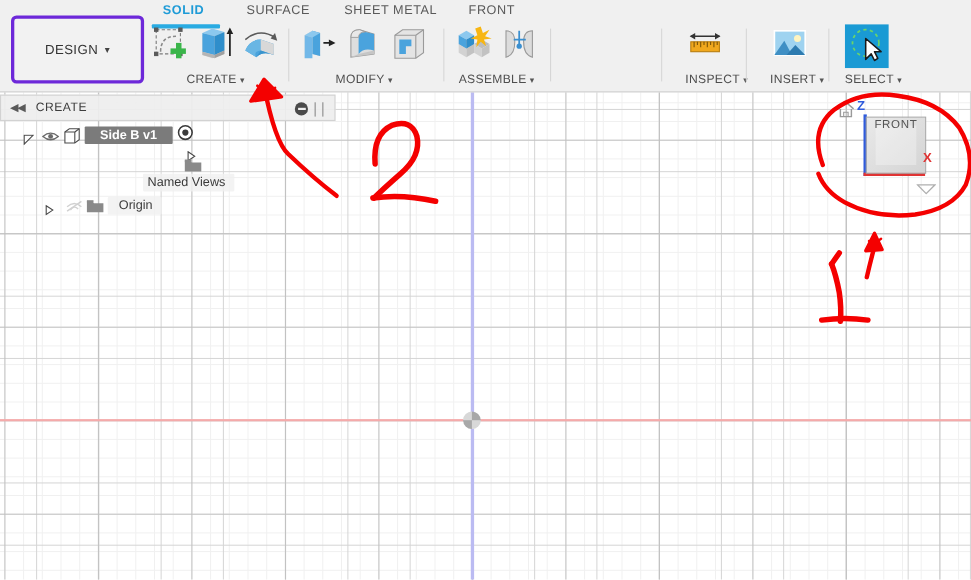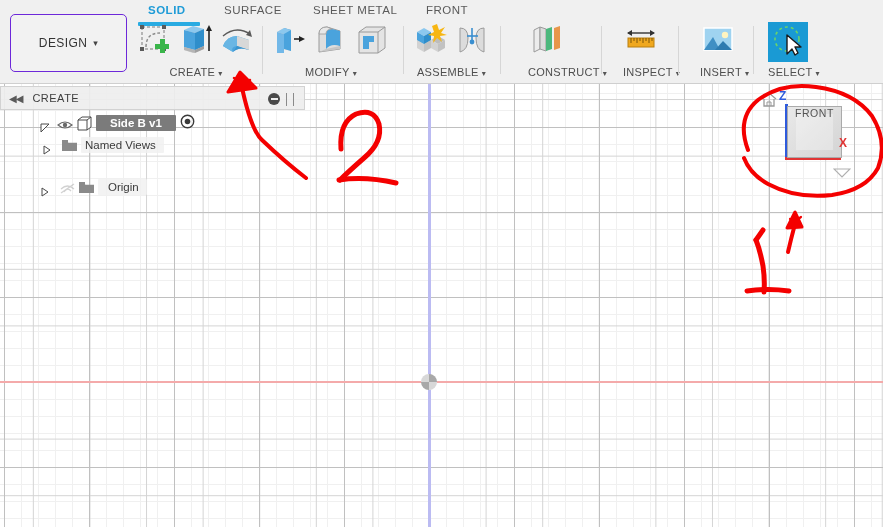--- a/index.html
+++ b/index.html
@@ -48,21 +48,21 @@
   }
 
   
   .toolbar{
     position:absolute;left:0;top:0;width:883px;height:84px;
     background:#f0f0f0;border-bottom:1px solid #cfcfcf;
     box-sizing:border-box;
   }
   .design-btn{
     position:absolute;left:10px;top:14px;width:115px;height:56px;
-    border:1px solid #6d28d9;border-radius:5px;background:#f2f2f2;
+    border:3px solid #6d28d9;border-radius:5px;background:#f2f2f2;
     display:flex;align-items:center;justify-content:center;
     font-size:12px;color:#333;letter-spacing:.4px;
   }
   .design-btn .caret{margin-left:6px;font-size:9px;color:#444;}
 
   .tabstrip{position:absolute;left:130px;top:0;height:24px;}
   .tab{
     position:absolute;top:4px;font-size:11.5px;color:#5a5a5a;letter-spacing:.5px;
     white-space:nowrap;
   }
@@ -270,35 +270,20 @@
           </svg>
         </div>
       </div>
       <div class="group-label">
         <span>ASSEMBLE</span><span class="caret">▾</span>
       </div>
     </div>
 
     <div class="vdiv" style="left:500px;"></div>
 
-    <div class="group" style="left:528px;">
-      <div class="group-icons">
-        <div class="ico">
-          <svg width="36" height="36" viewBox="0 0 36 36">
-            <polygon points="6,8 12,5 12,27 6,30" fill="#ececec" stroke="#9a9a9a" stroke-width="1"></polygon>
-            <polygon points="12,5 18,7 18,29 12,27" fill="#dcdcdc" stroke="#9a9a9a" stroke-width="1"></polygon>
-            <polygon points="18,7 24,5 24,27 18,29" fill="#4cb87d"></polygon>
-            <polygon points="26,6 32,4 32,26 26,28" fill="#e8964a"></polygon>
-          </svg>
-        </div>
-      </div>
-      <div class="group-label">
-        <span>CONSTRUCT</span><span class="caret">▾</span>
-      </div>
-    </div>
 
     <div class="vdiv" style="left:601px;"></div>
 
     <div class="group" style="left:623px;">
       <div class="group-icons">
         <div class="ico">
           <svg width="36" height="36" viewBox="0 0 36 36">
             <line x1="5" y1="11" x2="31" y2="11" stroke="#333" stroke-width="1.4"></line>
             <polygon points="4,11 9,8 9,14" fill="#333"></polygon>
             <polygon points="32,11 27,8 27,14" fill="#333"></polygon>
@@ -363,21 +348,21 @@
       <span class="bh-collapse">◀◀</span>
       <span class="bh-title">CREATE</span>
       <span class="bh-min">
           <i></i>
         </span>
       <span class="bh-grip"></span>
     </div>
 
     <div class="tree">
 
-      <div class="trow" style="padding-left:36px;">
+      <div class="trow" style="padding-left:17px;">
         <span class="twist">
           <svg width="10" height="10" viewBox="0 0 10 10">
               <polygon points="1,1 9,1 1,9" fill="#ffffff" stroke="#4a4a4a" stroke-width="1"></polygon>
             </svg>
         </span>
         <span class="eyeico" style="margin-left:8px;">
           <svg width="16" height="12" viewBox="0 0 16 12">
             <path d="M1 6 Q8 0 15 6 Q8 12 1 6 Z" fill="none" stroke="#6a6a6a" stroke-width="1.2"></path>
             <circle cx="8" cy="6" r="2.2" fill="#6a6a6a"></circle>
           </svg>
@@ -393,21 +378,21 @@
         <span class="tlabel sel">Side B v1</span>
         <span style="margin-left:4px;">
           <svg width="15" height="15" viewBox="0 0 15 15">
             <circle cx="7.5" cy="7.5" r="6.2" fill="none" stroke="#3a3a3a" stroke-width="1.4"></circle>
             <circle cx="7.5" cy="7.5" r="2.8" fill="#3a3a3a"></circle>
           </svg>
         </span>
       </div>
 
 
-      <div class="trow" style="padding-left:38px;">
+      <div class="trow" style="padding-left:38px;flex-direction:column;">
         <span class="twist">
           <svg width="10" height="10" viewBox="0 0 10 10">
               <polygon points="2,1 8,5 2,9" fill="#ffffff" stroke="#4a4a4a" stroke-width="1"></polygon>
             </svg>
         </span>
         <span class="ticon" style="margin-left:10px;">
           <svg width="17" height="14" viewBox="0 0 17 14">
             <path d="M1 3 h5 l1.4 1.8 H16 V13 H1 Z" fill="#8a8a8a"></path>
             <rect x="1" y="2" width="6" height="2" fill="#8a8a8a"></rect>
           </svg>

